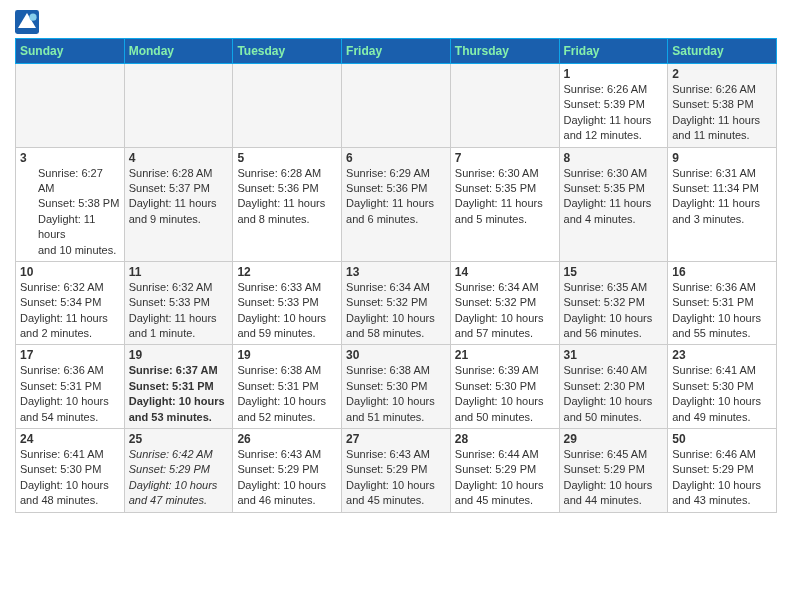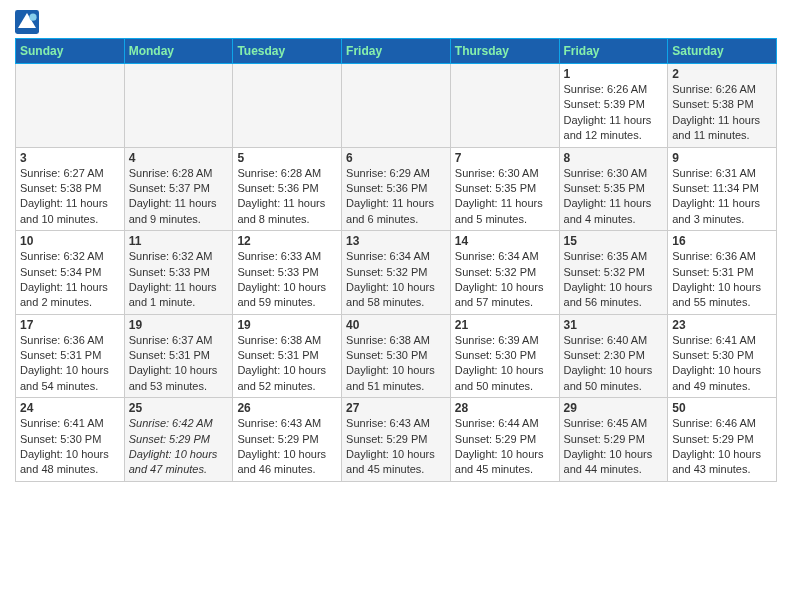--- a/index.html
+++ b/index.html
@@ -152,21 +152,21 @@
             <span class="day-num">2</span>
             <div class="day-info" style="white-space: pre-line;">Sunrise: 6:26 AM
 Sunset: 5:38 PM
 Daylight: 11 hours
 and 11 minutes.</div>
           </td>
         </tr>
         <tr>
           <td>
             <span class="day-num">3</span>
-            <div class="day-info" style="white-space: pre-line;">Sunrise: 6:27 AM
+            <div class="day-info" style="white-space: pre-line; margin-left: 18px;">Sunrise: 6:27 AM
 Sunset: 5:38 PM
 Daylight: 11 hours
 and 10 minutes.</div>
           </td>
           <td class="shade">
             <span class="day-num">4</span>
             <div class="day-info" style="white-space: pre-line;">Sunrise: 6:28 AM
 Sunset: 5:37 PM
 Daylight: 11 hours
 and 9 minutes.</div>
@@ -261,34 +261,34 @@
         <tr>
           <td>
             <span class="day-num">17</span>
             <div class="day-info" style="white-space: pre-line;">Sunrise: 6:36 AM
 Sunset: 5:31 PM
 Daylight: 10 hours
 and 54 minutes.</div>
           </td>
           <td class="shade">
             <span class="day-num">19</span>
-            <div class="day-info" style="white-space: pre-line;">Sunrise: 6:37 AM
+            <div class="day-info" style="white-space: pre-line; font-weight: bold;">Sunrise: 6:37 AM
 Sunset: 5:31 PM
 Daylight: 10 hours
 and 53 minutes.</div>
           </td>
           <td>
             <span class="day-num">19</span>
             <div class="day-info" style="white-space: pre-line;">Sunrise: 6:38 AM
 Sunset: 5:31 PM
 Daylight: 10 hours
 and 52 minutes.</div>
           </td>
           <td class="shade">
-            <span class="day-num">40</span>
+            <span class="day-num">30</span>
             <div class="day-info" style="white-space: pre-line;">Sunrise: 6:38 AM
 Sunset: 5:30 PM
 Daylight: 10 hours
 and 51 minutes.</div>
           </td>
           <td>
             <span class="day-num">21</span>
             <div class="day-info" style="white-space: pre-line;">Sunrise: 6:39 AM
 Sunset: 5:30 PM
 Daylight: 10 hours

